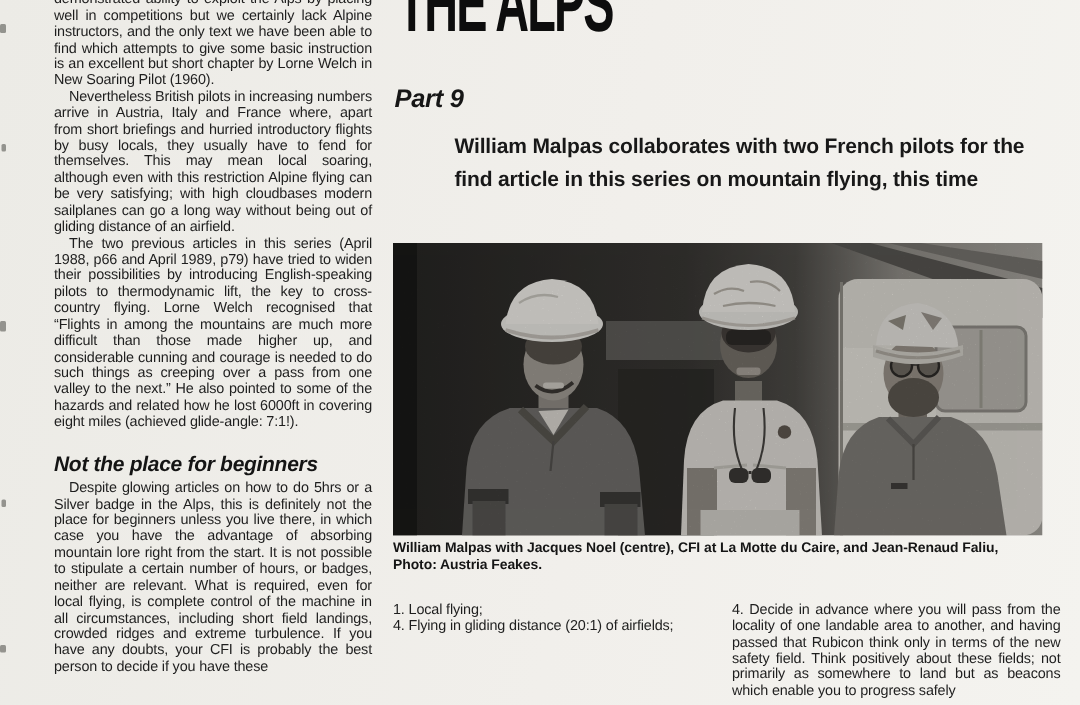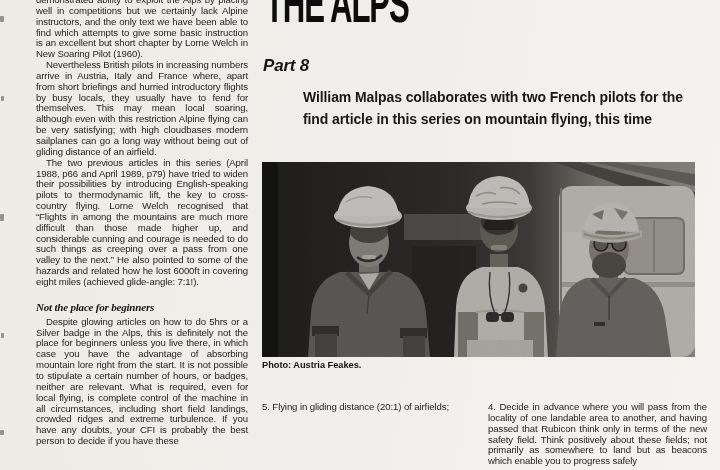--- a/index.html
+++ b/index.html
@@ -15,22 +15,22 @@
   .left-col{
     position:absolute;left:36px;top:-5px;width:212px;height:482px;
   }
   .body-text{
     margin:0;font-size:9.6px;line-height:10.85px;letter-spacing:-0.1px;
     text-align:justify;color:#1e1e1e;
   }
   .body-text.indent{text-indent:10px;}
   .body-text b,.body-text strong{font-weight:normal;}
   .subhead{
-    margin:13px 0 4px 0;font-size:11px;font-weight:bold;font-style:italic;
-    letter-spacing:-0.2px;color:#141414;font-family:Liberation Serif, serif;
+    margin:13px 0 4px 0;font-size:14px;font-weight:bold;font-style:italic;
+    letter-spacing:-0.2px;color:#141414;
   }
   
   .headline{
     position:absolute;left:265px;top:-24px;
     font-size:52px;font-weight:bold;line-height:1;letter-spacing:-2px;
     color:#0d0d0d;white-space:nowrap;
     transform:scale(0.60,1.04);transform-origin:left top;
   }
   .part-label{
     position:absolute;left:263px;top:56px;
@@ -70,21 +70,21 @@
   <div class="left-col">
     <p class="body-text"><span>demonstrated ability to exploit the Alps by placing well in competitions but we certainly lack Alpine instructors, and the only text we have been able to find which attempts to give some basic instruction is an excellent but short chapter by Lorne Welch in </span><strong>New Soaring Pilot</strong><span> (1960).</span></p>
     <p class="body-text indent">Nevertheless British pilots in increasing numbers arrive in Austria, Italy and France where, apart from short briefings and hurried introductory flights by busy locals, they usually have to fend for themselves. This may mean local soaring, although even with this restriction Alpine flying can be very satisfying; with high cloudbases modern sailplanes can go a long way without being out of gliding distance of an airfield.</p>
     <p class="body-text indent">The two previous articles in this series (April 1988, p66 and April 1989, p79) have tried to widen their possibilities by introducing English-speaking pilots to thermodynamic lift, the key to cross-country flying. Lorne Welch recognised that “Flights in among the mountains are much more difficult than those made higher up, and considerable cunning and courage is needed to do such things as creeping over a pass from one valley to the next.” He also pointed to some of the hazards and related how he lost 6000ft in covering eight miles (achieved glide-angle: 7:1!).</p>
     <h3 class="subhead">Not the place for beginners</h3>
     <p class="body-text indent">Despite glowing articles on how to do 5hrs or a Silver badge in the Alps, this is definitely not the place for beginners unless you live there, in which case you have the advantage of absorbing mountain lore right from the start. It is not possible to stipulate a certain number of hours, or badges, neither are relevant. What is required, even for local flying, is complete control of the machine in all circumstances, including short field landings, crowded ridges and extreme turbulence. If you have any doubts, your CFI is probably the best person to decide if you have these</p>
   </div>
 
   <div class="headline">THE ALPS</div>
 
-  <div class="part-label">Part 8</div>
+  <div class="part-label">Part 9</div>
 
   <div class="standfirst">
     <div class="sf-line">William Malpas collaborates with two French pilots for the</div>
     <div class="sf-line">find article in this series on mountain flying, this time</div>
   </div>
 
   <svg class="photo" viewBox="0 0 433 195" aria-hidden="true">
     <defs>
       <linearGradient id="wallg" x1="0" y1="0" x2="1" y2="0">
         <stop offset="0" stop-color="#262523"></stop>
@@ -189,25 +189,27 @@
         <path d="M352,46 L366,50 L360,58 Z" fill="#97918a"></path>
         <path d="M320,68 Q350,78 380,68 L380,75 Q350,86 320,76 Z" fill="#cfccc5"></path>
         <path d="M322,72 Q350,81 378,72" stroke="#aba69e" stroke-width="2" fill="none"></path>
       </g>
     </g>
 
     <rect x="0" y="0" width="433" height="195" filter="url(#grain)" opacity="0.20"></rect>
   </svg>
 
   <div class="caption">
+    <div class="cap-line">William Malpas with Jacques Noel (centre), CFI at La Motte du Caire, and Jean-Renaud Faliu,</div>
     <div class="cap-line">Photo: Austria Feakes.</div>
   </div>
 
   <div class="col-mid">
-    <div class="list-line">5. Flying in gliding distance (20:1) of airfields;</div>
+    <div class="list-line">1. Local flying;</div>
+    <div class="list-line">4. Flying in gliding distance (20:1) of airfields;</div>
   </div>
 
   <div class="col-right">
     <p class="body-text">4. Decide in advance where you will pass from the locality of one landable area to another, and having passed that Rubicon think only in terms of the new safety field. Think positively about these fields; not primarily as somewhere to land but as beacons which enable you to progress safely</p>
   </div>
 
   <div class="speck s1"></div>
   <div class="speck s2"></div>
   <div class="speck s3"></div>
   <div class="speck s4"></div>

